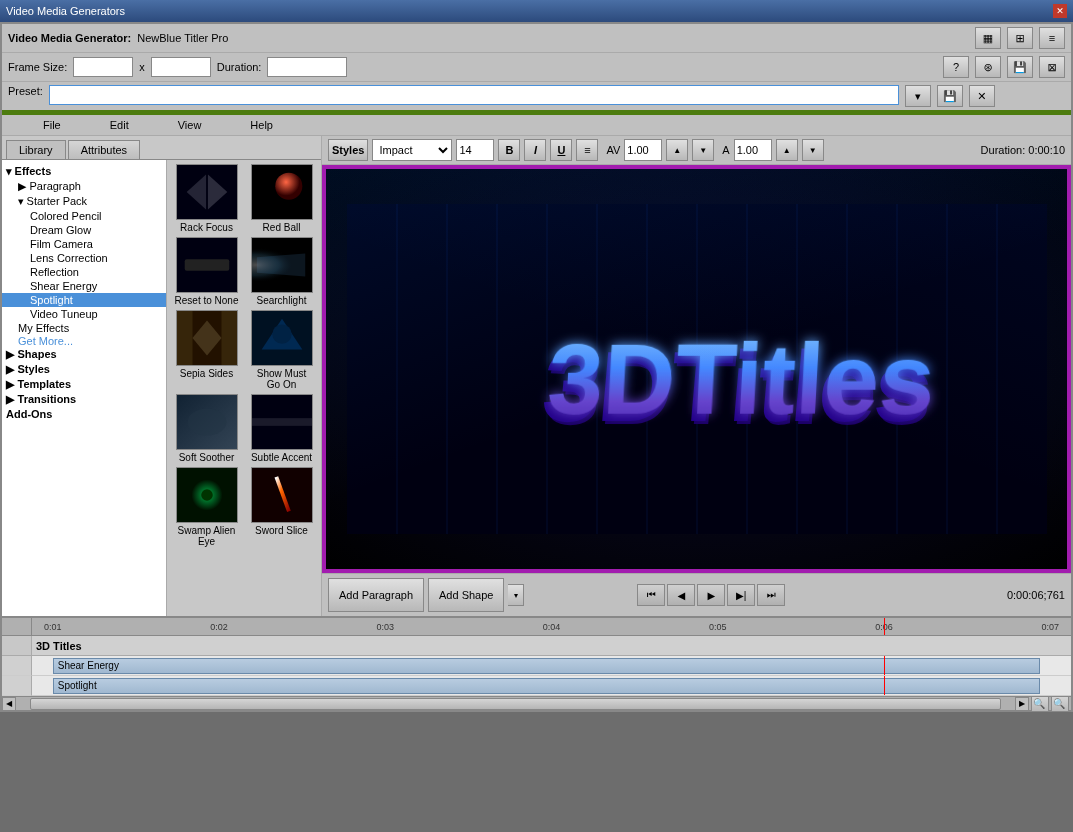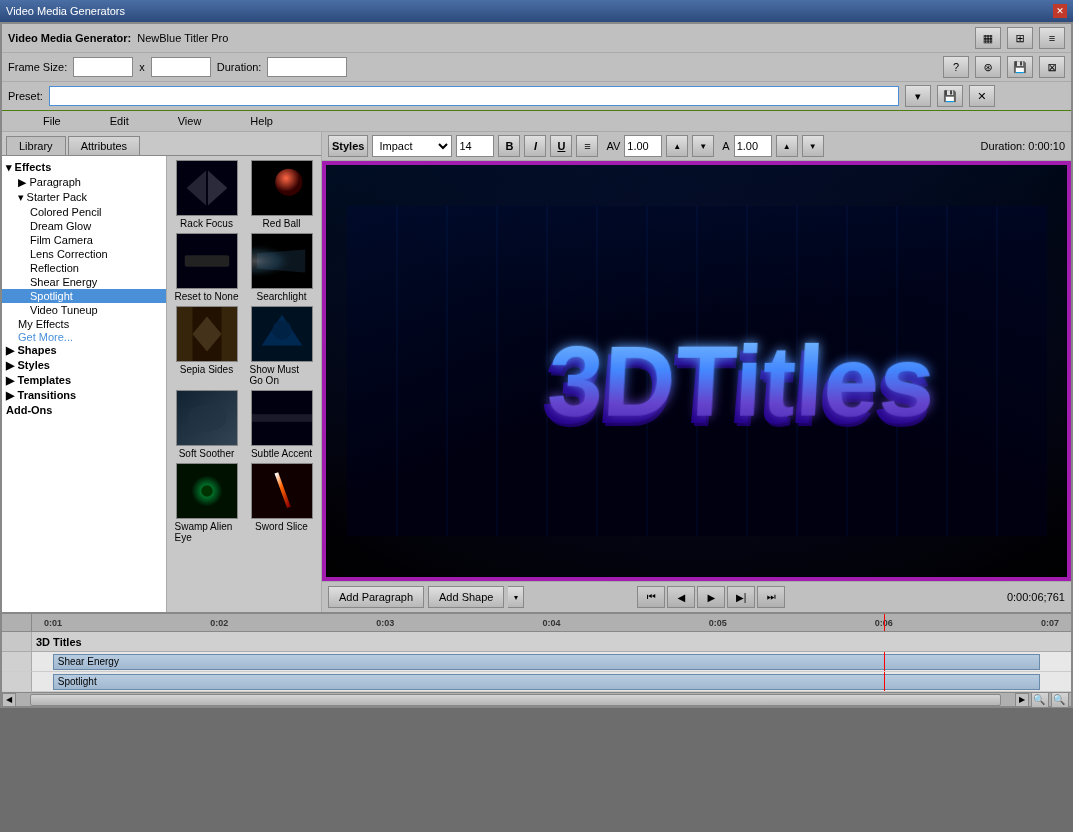--- a/index.html
+++ b/index.html
@@ -53,23 +53,23 @@
       width: 26px; height: 22px;
       cursor: pointer;
       display: flex; align-items: center; justify-content: center;
       font-size: 11px;
     }
 
     .preset-row {
       background: #c0c0c0;
       padding: 3px 6px;
       display: flex;
-      align-items: center;
+      align-items: flex-start;
       gap: 6px;
-      border-bottom: 1px solid #4d7c0f;
+      border-bottom: 5px solid #4d7c0f;
     }
 
     .preset-select {
       background: #fff;
       border: 1px solid #4a90d9;
       height: 20px;
       flex: 1;
       max-width: 850px;
       padding: 1px 3px;
       font-size: 11px;
@@ -171,20 +171,21 @@
     }
     .thumb-img {
       width: 62px; height: 56px;
       border: 1px solid #888;
       background: #000;
       overflow: hidden;
       display: flex; align-items: center; justify-content: center;
     }
     .thumb-label {
       font-size: 10px;
+      text-align: center;
       margin-top: 2px;
       color: #000;
       max-width: 64px;
     }
 
     
     .right-panel {
       flex: 1;
       background: #a21caf;
       display: flex;
@@ -264,21 +265,21 @@
       padding: 4px 6px;
       display: flex;
       align-items: center;
       gap: 4px;
       border-top: 1px solid #aaa;
     }
 
     .add-btn {
       background: linear-gradient(to bottom, #e0e0e0, #b8b8b8);
       border: 1px solid #888;
-      height: 22px;
+      height: 34px;
       padding: 1px 10px;
       font-size: 11px;
       cursor: pointer;
     }
 
     .add-btn-arrow {
       background: linear-gradient(to bottom, #e0e0e0, #b8b8b8);
       border: 1px solid #888; border-left: none;
       height: 22px;
       width: 16px;
@@ -727,21 +728,21 @@
         </div>
 
         <span class="timecode">0:00:06;761</span>
       </div>
 
     </div>
   </div>
 
   <div class="timeline-area">
 
-    <div style="display:flex;font-weight:bold;">
+    <div style="display:flex;">
       <div style="width:30px;background:#b0b0b0;border-right:1px solid #888;border-bottom:1px solid #888;height:18px;"></div>
       <div class="timeline-ruler" style="flex:1;position:relative;">
         <div style="display:flex;width:100%;justify-content:space-between;padding:0 10px;position:relative;">
           <span style="font-size:9px;color:#333">0:01</span>
           <span style="font-size:9px;color:#333">0:02</span>
           <span style="font-size:9px;color:#333">0:03</span>
           <span style="font-size:9px;color:#333">0:04</span>
           <span style="font-size:9px;color:#333">0:05</span>
           <span style="font-size:9px;color:#333">0:06</span>
           <span style="font-size:9px;color:#333">0:07</span>

